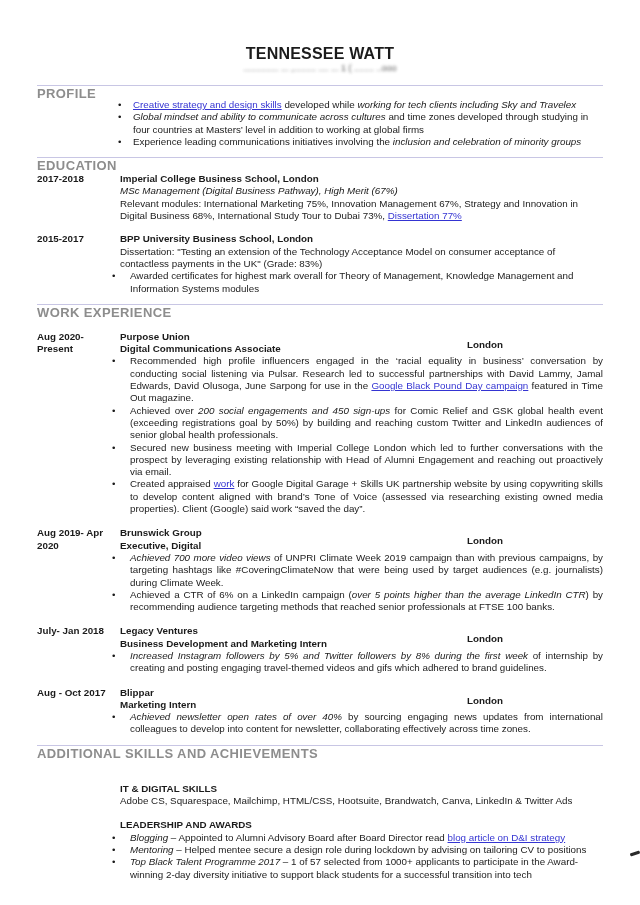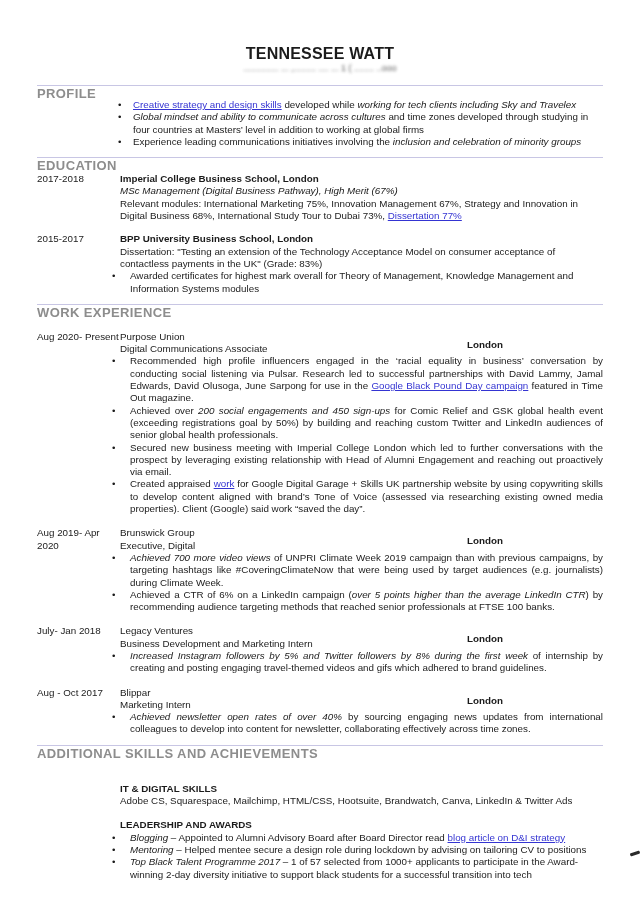--- a/index.html
+++ b/index.html
@@ -13,21 +13,21 @@
     position:relative;
     width:640px;height:905px;
     box-sizing:border-box;
     padding:47px 37px 0 37px;
     overflow:hidden;
     background:#ffffff;
     color:var(--ink);
     font-family:"Liberation Sans","DejaVu Sans",sans-serif;
     font-size:9.8px;line-height:12.3px;
   }
-  .b{font-weight:400;}
+  .b{font-weight:700;}
   .i{font-style:italic;}
   a.lnk{color:var(--link);text-decoration:underline;cursor:pointer;}
   .name{
     text-align:center;font-weight:700;font-size:16px;line-height:13px;
     letter-spacing:.2px;
   }
   .contact{
     text-align:center;font-size:9px;line-height:11px;margin-top:3px;
     color:#3a3a3a;filter:blur(1.5px);opacity:.85;
     white-space:nowrap;overflow:hidden;
@@ -38,21 +38,21 @@
     margin:0;font-size:13px;line-height:11px;font-weight:700;
     color:var(--sechead);letter-spacing:.4px;
   }
   
   ul.bullets{margin:0;padding:0;list-style:none;}
   .profile-bullets{margin-top:3px;}
   .profile-bullets li{position:relative;padding-left:96px;}
   .profile-bullets li::before{content:"\2022";position:absolute;left:81px;}
   
   .row{display:flex;}
-  .dates{flex:none;width:83px;font-weight:400;}
+  .dates{flex:none;width:83px;font-weight:700;}
   .content{flex:1;min-width:0;}
   .titleline{position:relative;}
   .loc{position:absolute;left:347px;top:8px;font-weight:700;}
   .content .bullets li{position:relative;padding-left:10px;}
   .content .bullets li::before{content:"\2022";position:absolute;left:-8px;}
   .just li{text-align:justify;}
   #edu-entries{margin-top:2px;}
   #edu-entries .entry + .entry{margin-top:11px;}
   #exp-entries{margin-top:13px;}
   #exp-entries .entry + .entry{margin-top:12px;}

